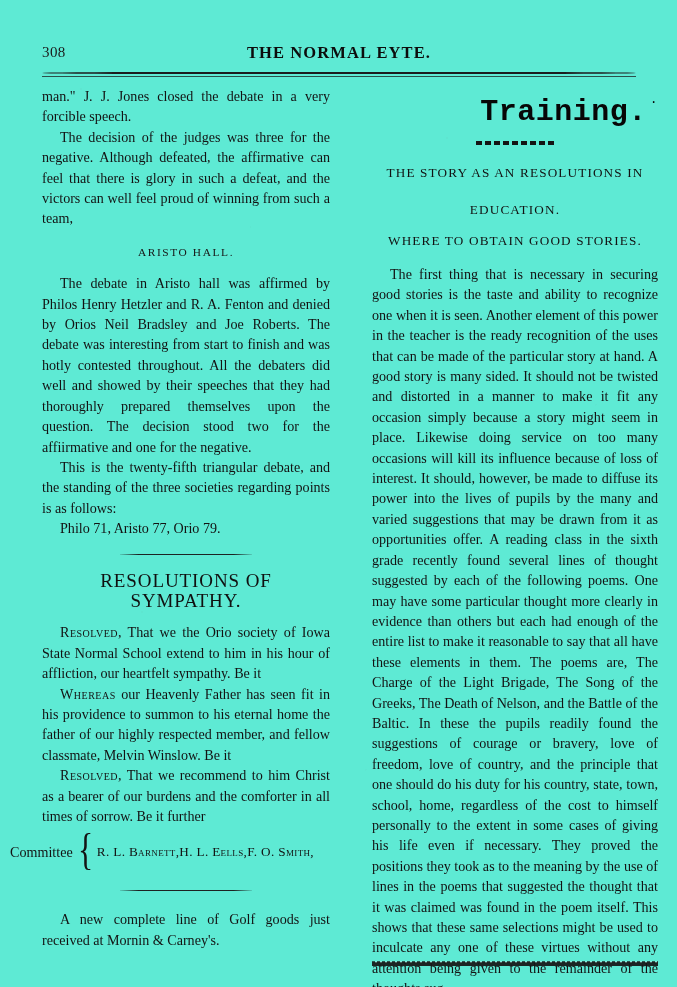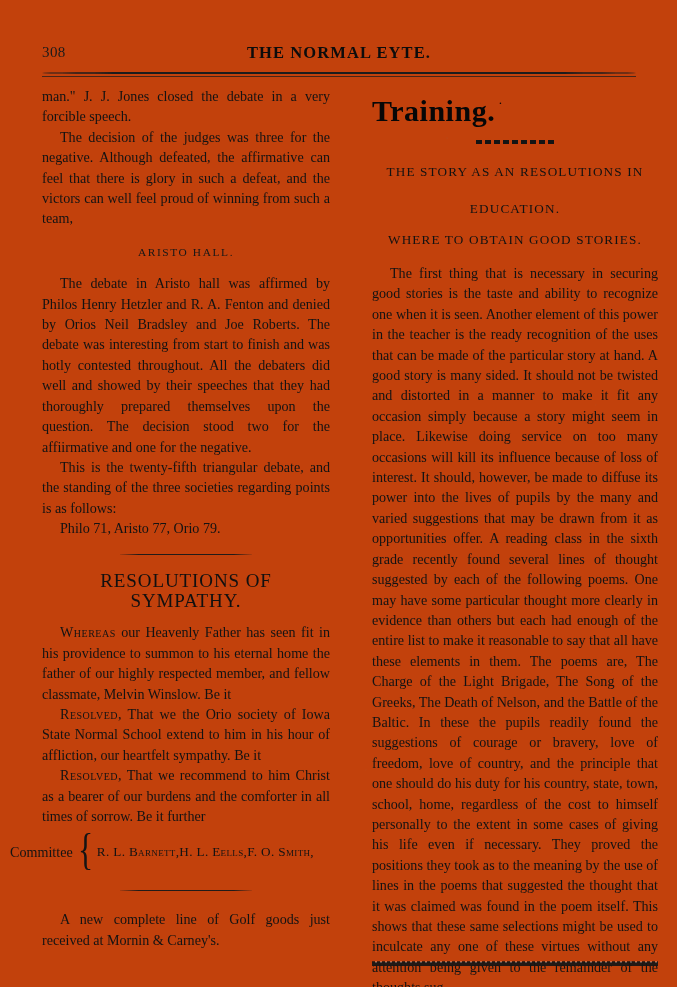--- a/index.html
+++ b/index.html
@@ -5,21 +5,21 @@
   html, body {
     margin: 0;
     padding: 0;
     background: #ffffff;
   }
 
   #page {
     position: relative;
     width: 677px;
     height: 987px;
-    background: #c2410c;
+    background: #5eead4;
     overflow: hidden;
     font-family: "Liberation Serif", "DejaVu Serif", serif;
     color: #111111;
   }
 
   
   #paper-noise {
     position: absolute;
     inset: 0;
     pointer-events: none;
@@ -132,22 +132,22 @@
     margin: 15px auto 15px auto;
     background: linear-gradient(to right,
         rgba(25,25,25,.15) 0%,
         rgba(25,25,25,.95) 14%,
         rgba(25,25,25,.95) 86%,
         rgba(25,25,25,.15) 100%);
   }
 
   
   .dept-title {
-    text-align: left;
-    font-family: Liberation Serif, serif;
+    text-align: right;
+    font-family: Liberation Mono, monospace;
     font-weight: bold;
     font-size: 30px;
     letter-spacing: .5px;
     color: #070707;
     margin: 0 0 0 0;
     line-height: 34px;
   }
   .dept-title .tail-dot {
     font-size: 13px;
     vertical-align: 14px;
@@ -260,23 +260,23 @@
     <p>The debate in Aristo hall was affirmed by Philos Henry Hetzler and R. A. Fenton and denied by Orios Neil Bradsley and Joe Roberts.  The debate was interesting from start to finish and was hotly contested throughout. All the debaters did well and showed by their speeches that they had thoroughly prepared themselves upon the question.  The decision stood two for the affiirmative and one for the negative.</p>
 
     <p>This is the twenty-fifth triangular debate, and the standing of the three societies regarding points is as follows:</p>
 
     <p>Philo 71, Aristo 77, Orio 79.</p>
 
     <div class="short-rule"></div>
 
     <div class="sec-head-lg">RESOLUTIONS OF SYMPATHY.</div>
 
+    <p><span class="smallcap-lead">Resolved</span><span>, That we the Orio society of Iowa State Normal School extend to him in his hour of affliction, our heartfelt sympathy. Be it</span></p>
+
     <p><span class="smallcap-lead">Whereas</span><span> our Heavenly Father has seen fit in his providence to summon to his eternal home the father of our highly respected member, and fellow classmate, Melvin Winslow. Be it</span></p>
-
-    <p><span class="smallcap-lead">Resolved</span><span>, That we the Orio society of Iowa State Normal School extend to him in his hour of affliction, our heartfelt sympathy. Be it</span></p>
 
     <p><span class="smallcap-lead">Resolved</span><span>, That we recommend to him Christ as a bearer of our burdens and the comforter in all times of sorrow.  Be it further</span></p>
 
 
     <div class="committee-block">
       <div class="committee-label">Committee</div>
       <div class="brace">{</div>
       <div class="committee-names">
         <span>R. L. Barnett,</span>
         <span>H. L. Eells,</span>

